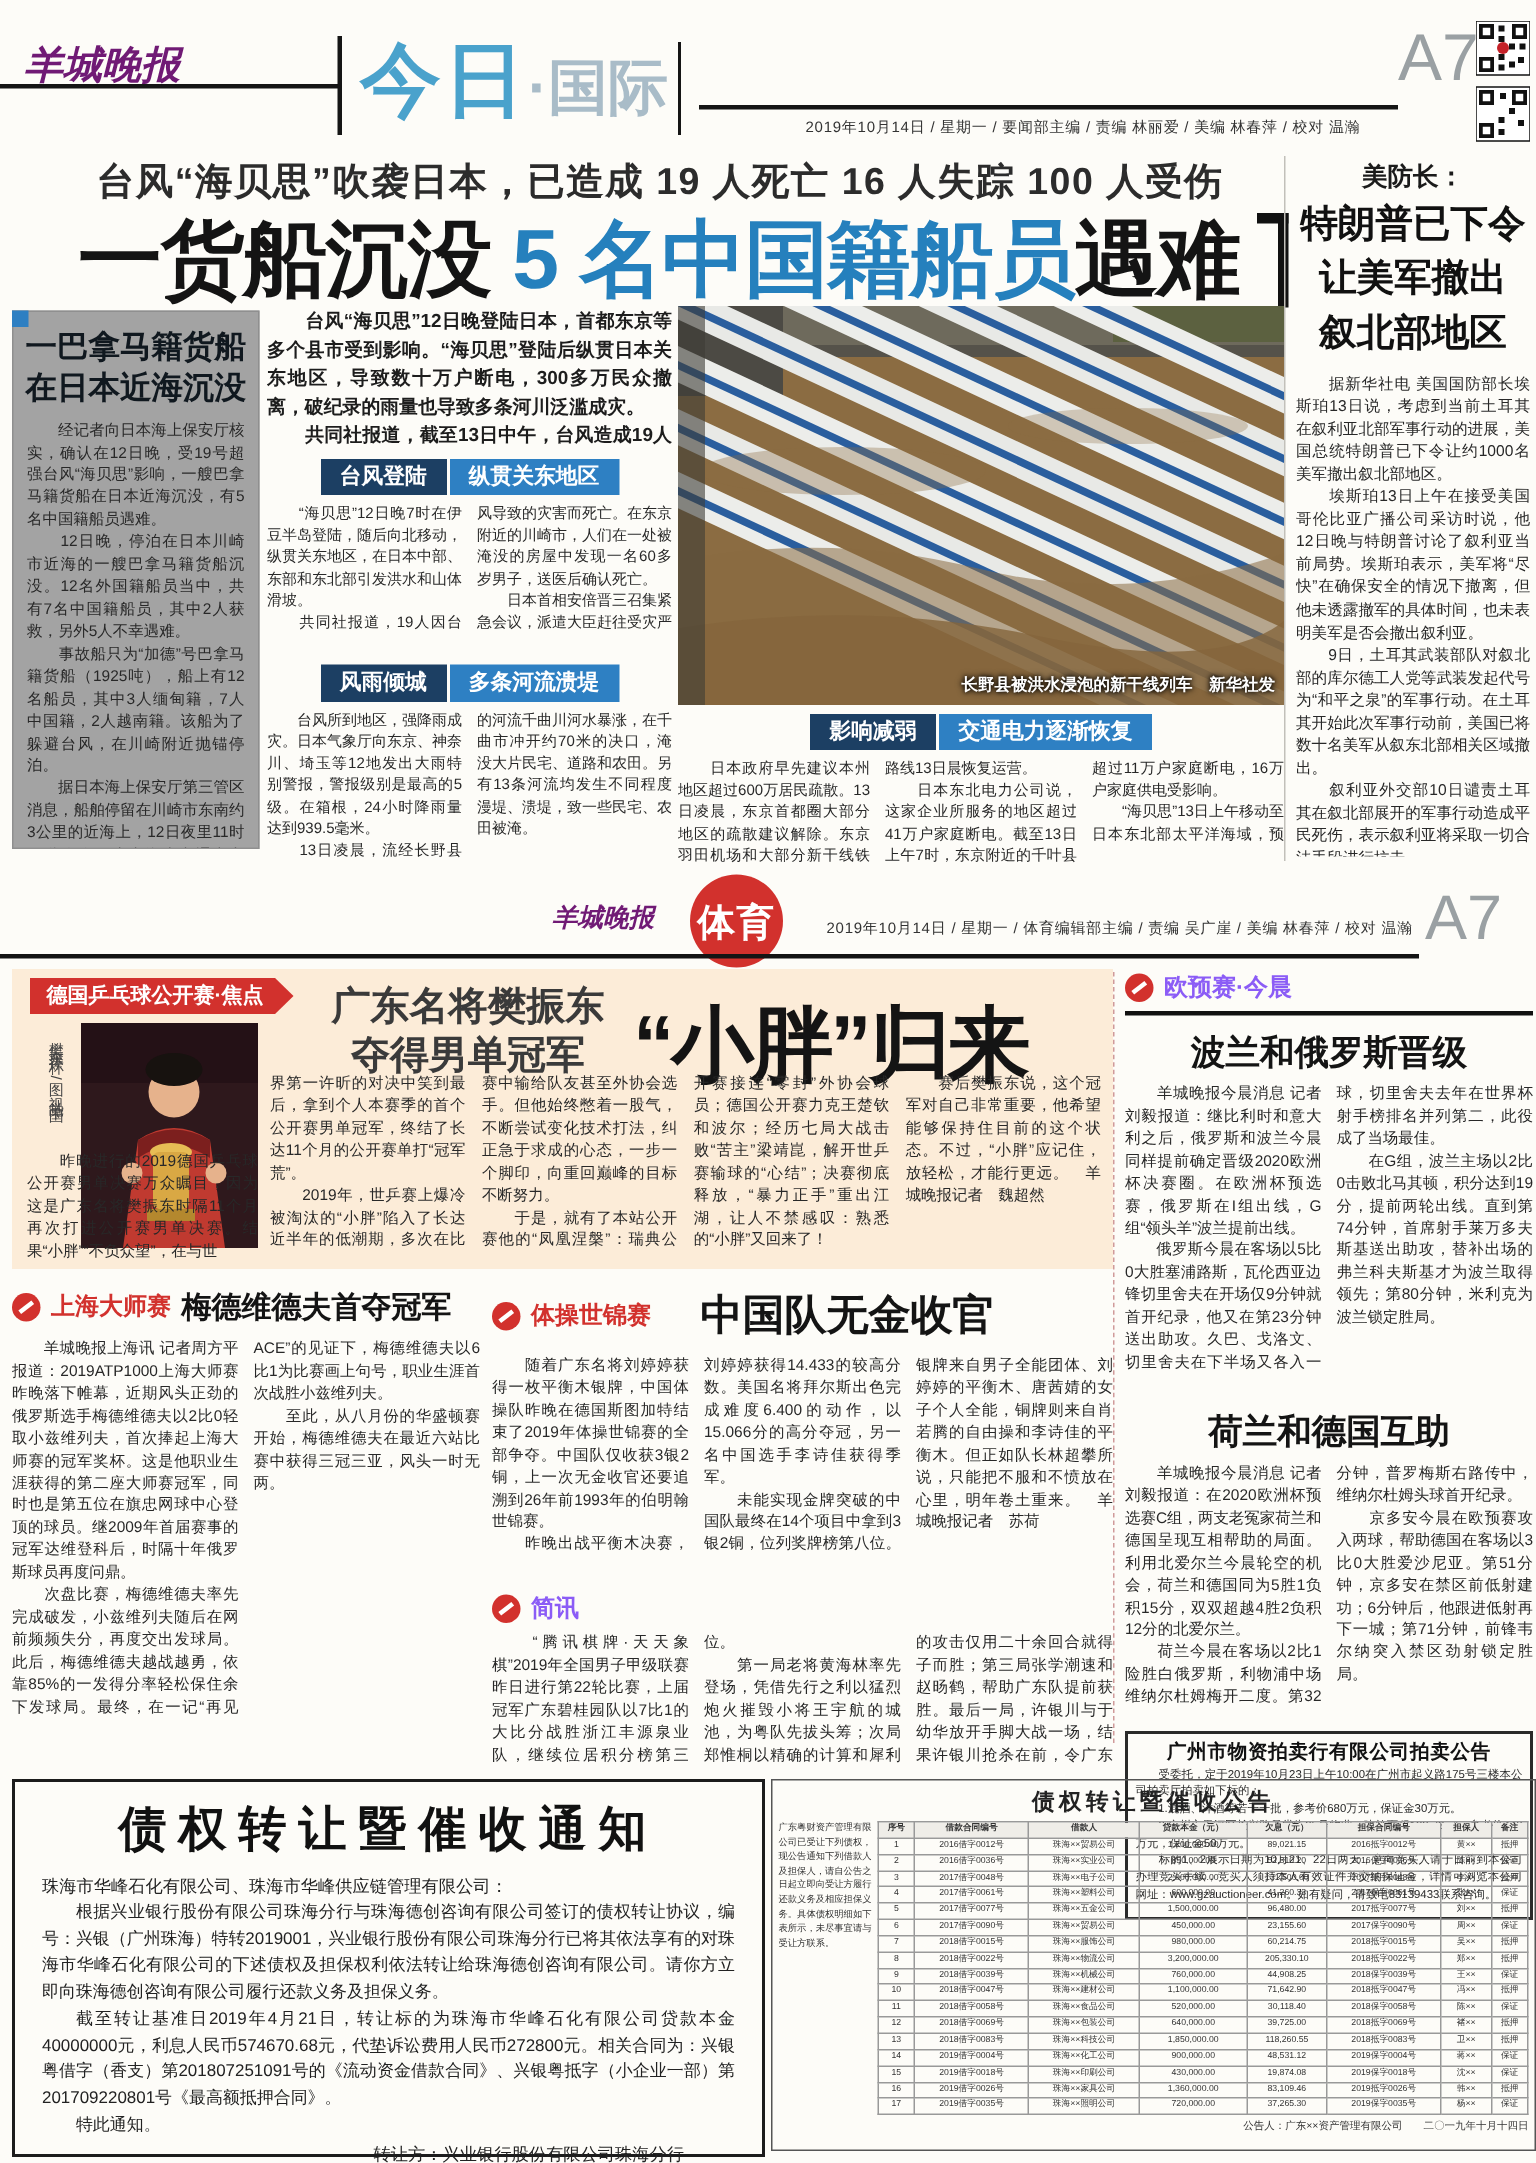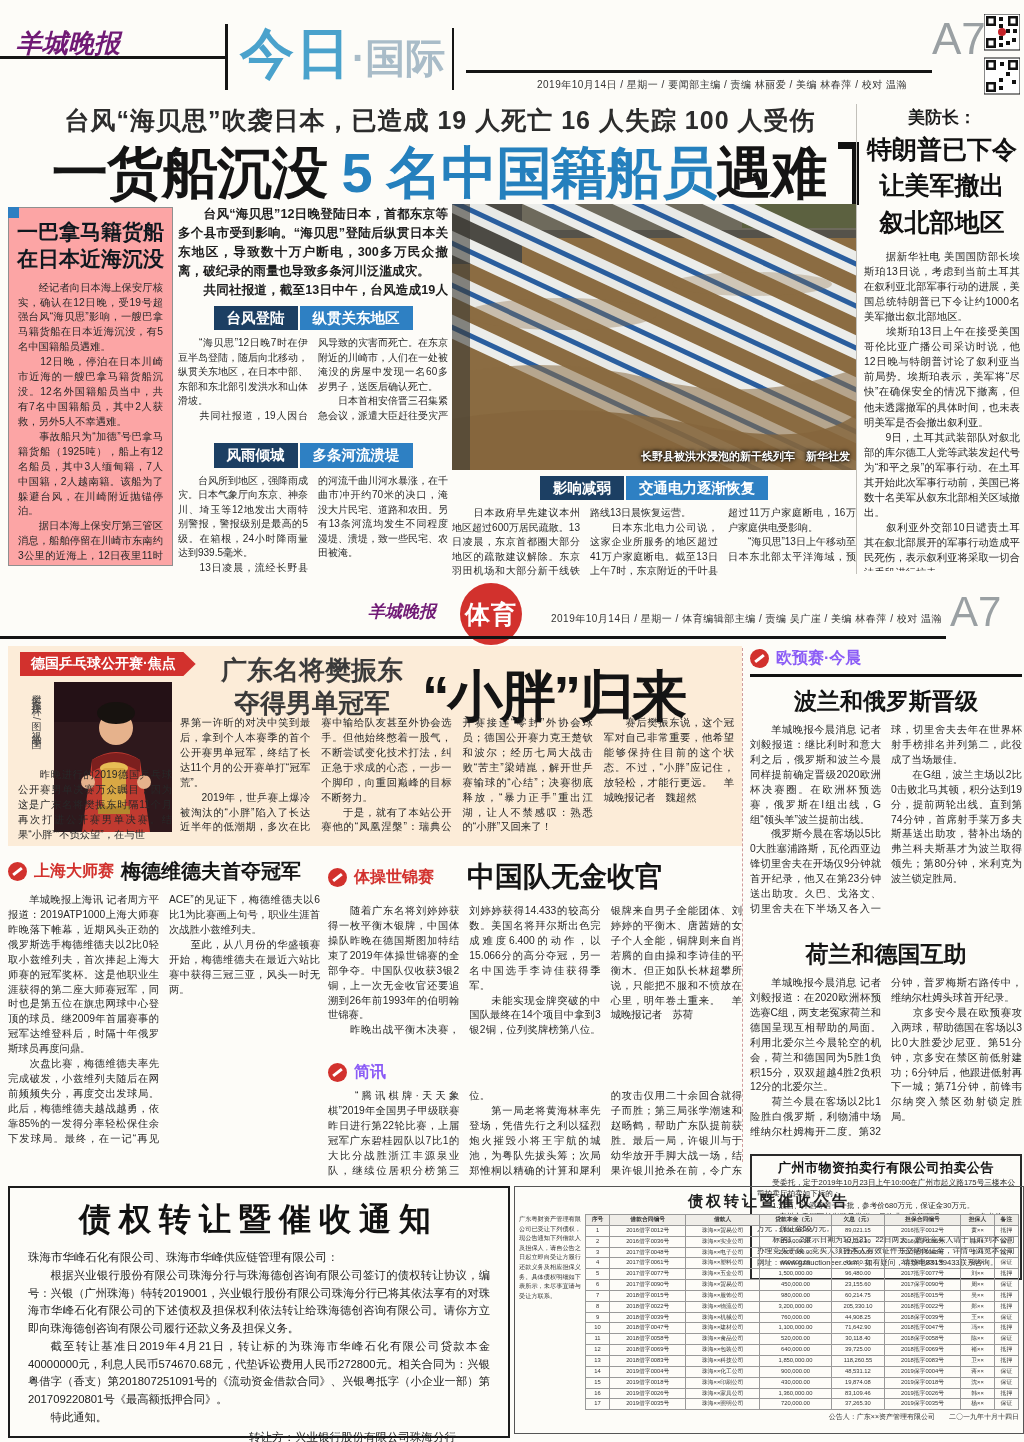--- a/index.html
+++ b/index.html
@@ -18,21 +18,21 @@
   .today-small{font-size:40px;font-weight:800;color:#a9bcc8;}
   .rule{background:#151515;}
   .dateline{font-size:10px;color:#333;letter-spacing:.5px;}
   .pageno{font-size:44px;color:#9aa0a3;font-weight:400;}
   
   .kicker{font-size:25px;font-weight:700;color:#2c2c2c;text-align:center;letter-spacing:1px;}
   .mainhead{font-size:56px;font-weight:900;color:#141414;letter-spacing:-1px;white-space:nowrap;}
   .mainhead .blue{color:#2580bd;}
   .bracket{border-top:7px solid #111;border-right:7px solid #111;}
   
-  .sidebox{border:1px solid #8f8f8f;background:#fca5a5;}
+  .sidebox{border:1px solid #8f8f8f;background:#a3a3a3;}
   .sidebox:before{content:"";position:absolute;left:-1px;top:-1px;width:11px;height:11px;background:#2e7fc2;}
   .sb-title{font-size:21px;font-weight:900;color:#10181f;text-align:center;line-height:1.3;margin:10px 4px 4px;}
   .sb-body{padding:4px 9px;font-size:10.3px;}
   
   .lead{font-size:12.6px;font-weight:600;line-height:1.5;color:#1d1d1d;}
   .brow{display:flex;gap:2px;justify-content:center;margin:7px 0 6px;}
   .btag{color:#fff;font-size:14.5px;font-weight:700;padding:2px 13px;line-height:1.4;}
   .b1{background:#1c3f63;} .b2{background:#2e80c3;}
   
   .photo-cap{color:#fff;font-size:11px;font-weight:700;text-shadow:0 0 3px #000,0 0 5px #000;}

